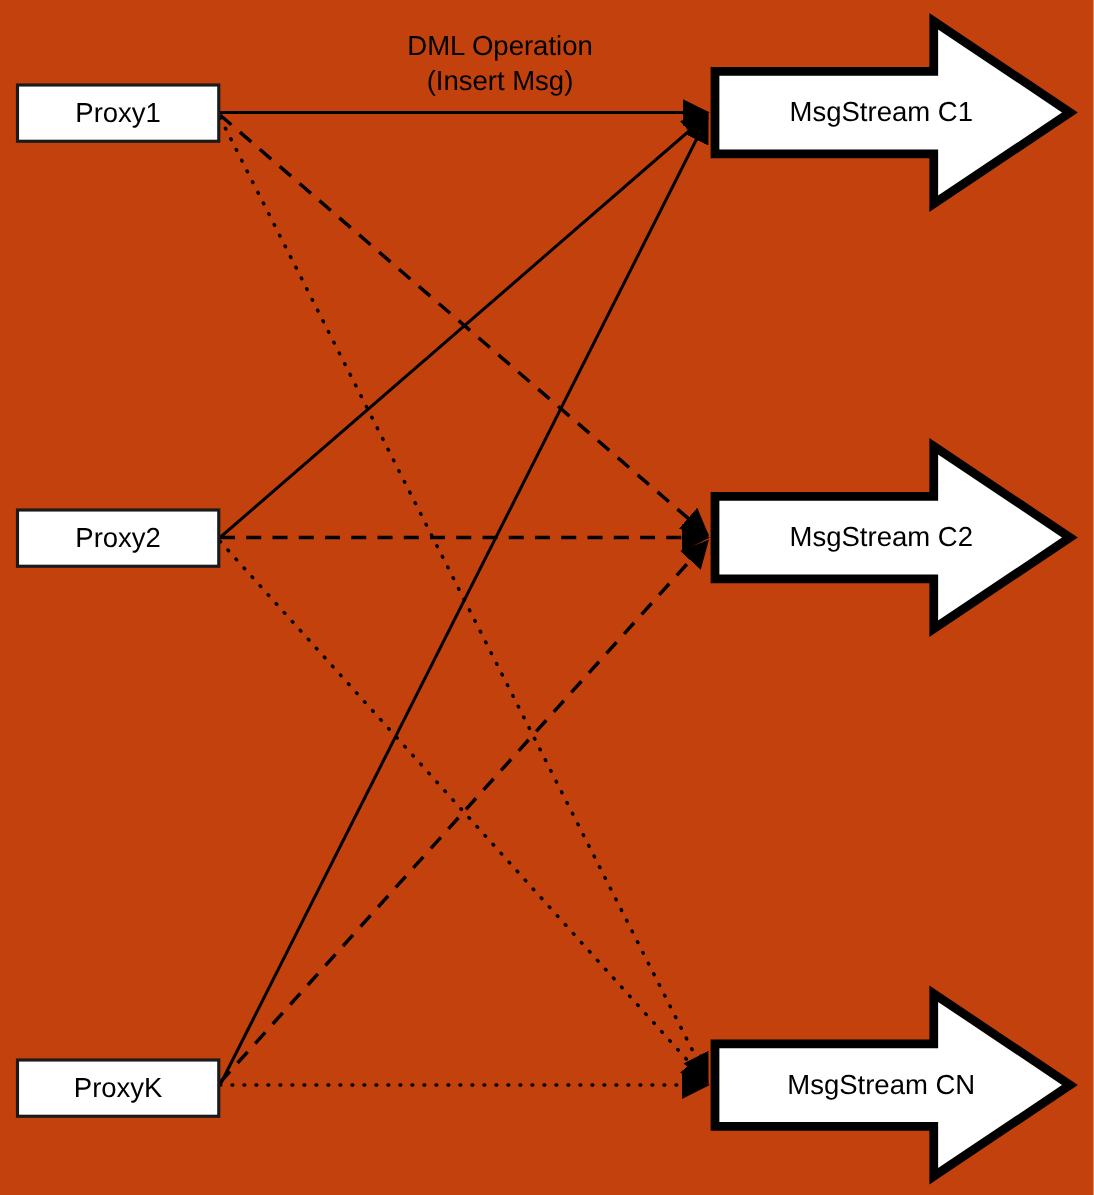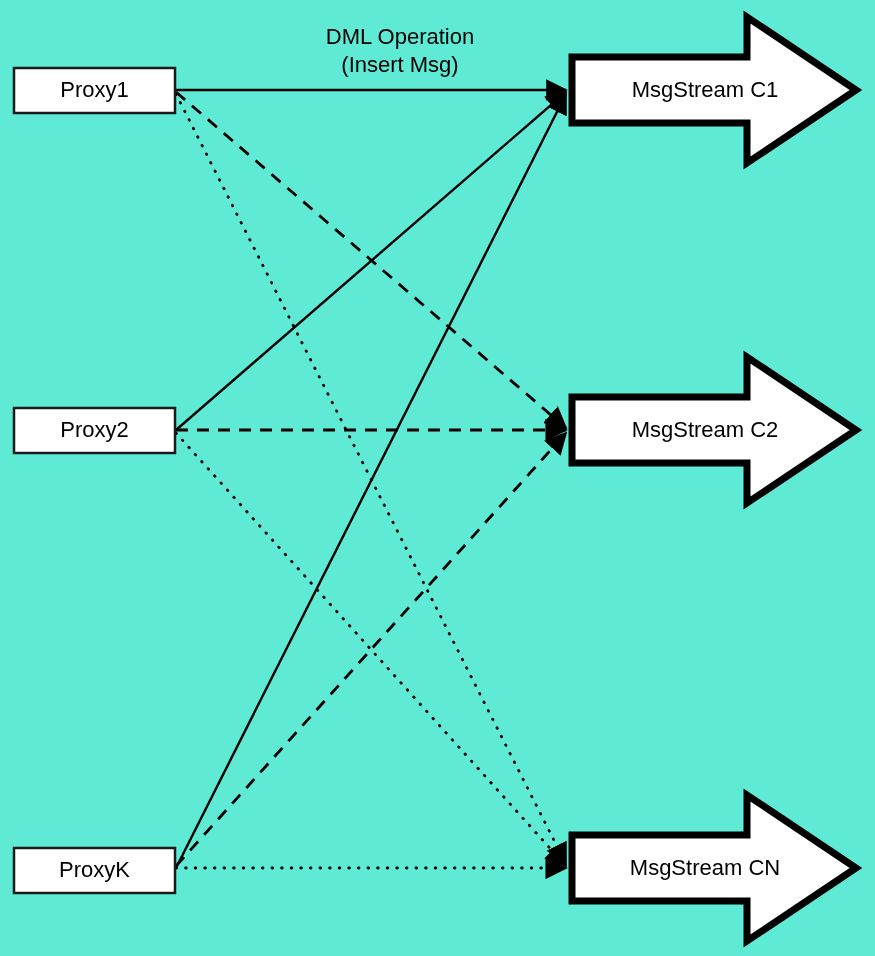--- a/index.html
+++ b/index.html
@@ -4,21 +4,21 @@
 <style>
   html, body {
     margin: 0;
     padding: 0;
     background: #ffffff;
   }
   #stage {
     position: relative;
     width: 875px;
     height: 956px;
-    background: #5eead4;
+    background: #c2410c;
     overflow: hidden;
     font-family: "Liberation Sans", sans-serif;
   }
   svg#diagram {
     position: absolute;
     left: 0;
     top: 0;
     width: 875px;
     height: 956px;
     display: block;

